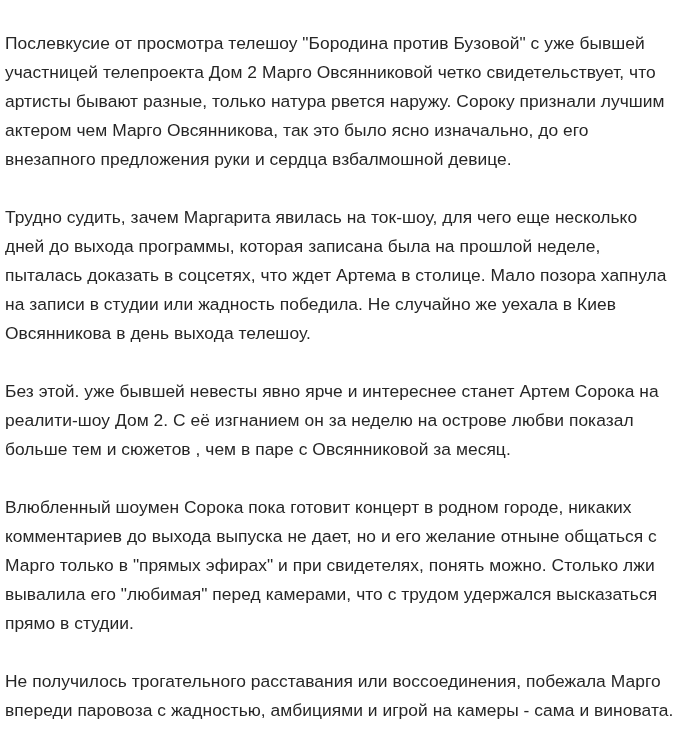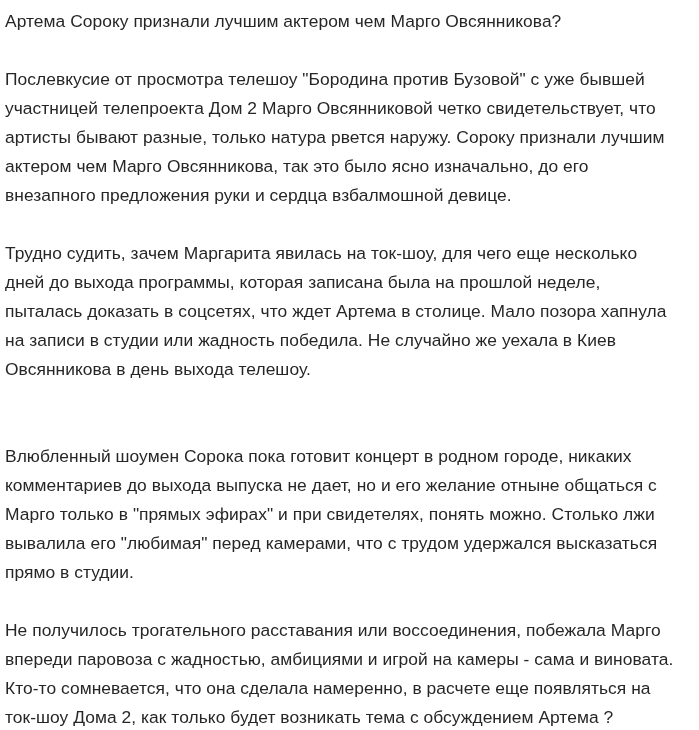--- a/index.html
+++ b/index.html
@@ -46,32 +46,32 @@
   .spacer {
     height: 29px;
   }
 </style>
 </head>
 <body>
 
 <div class="page">
   <div class="article">
 
-    <p class="para title-para">Артема Сороку признали лучшим актером чем Марго Овсянникова?</p>
 
     <div class="spacer"></div>
 
     <p class="para">Послевкусие от просмотра телешоу "Бородина против Бузовой" с уже бывшей участницей телепроекта Дом 2 Марго Овсянниковой четко свидетельствует, что артисты бывают разные, только натура рвется наружу. Сороку признали лучшим актером чем Марго Овсянникова, так это было ясно изначально, до его внезапного предложения руки и сердца взбалмошной девице.</p>
 
     <div class="spacer"></div>
 
     <p class="para">Трудно судить, зачем Маргарита явилась на ток-шоу, для чего еще несколько дней до выхода программы, которая записана была на прошлой неделе, пыталась доказать в соцсетях, что ждет Артема в столице. Мало позора хапнула на записи в студии или жадность победила. Не случайно же уехала в Киев Овсянникова в день выхода телешоу.</p>
 
     <div class="spacer"></div>
 
+    <p class="para">Без этой. уже бывшей невесты явно ярче и интереснее станет Артем Сорока на реалити-шоу Дом 2. С её изгнанием он за неделю на острове любви показал больше тем и сюжетов , чем в паре с Овсянниковой за месяц.</p>
 
     <div class="spacer"></div>
 
     <p class="para">Влюбленный шоумен Сорока пока готовит концерт в родном городе, никаких комментариев до выхода выпуска не дает, но и его желание отныне общаться с Марго только в "прямых эфирах" и при свидетелях, понять можно. Столько лжи вывалила его "любимая" перед камерами, что с трудом удержался высказаться прямо в студии.</p>
 
     <div class="spacer"></div>
 
     <p class="para">Не получилось трогательного расставания или воссоединения, побежала Марго впереди паровоза с жадностью, амбициями и игрой на камеры - сама и виновата. Кто-то сомневается, что она сделала намеренно, в расчете еще появляться на ток-шоу Дома 2, как только будет возникать тема с обсуждением Артема ?</p>
 
   </div>

